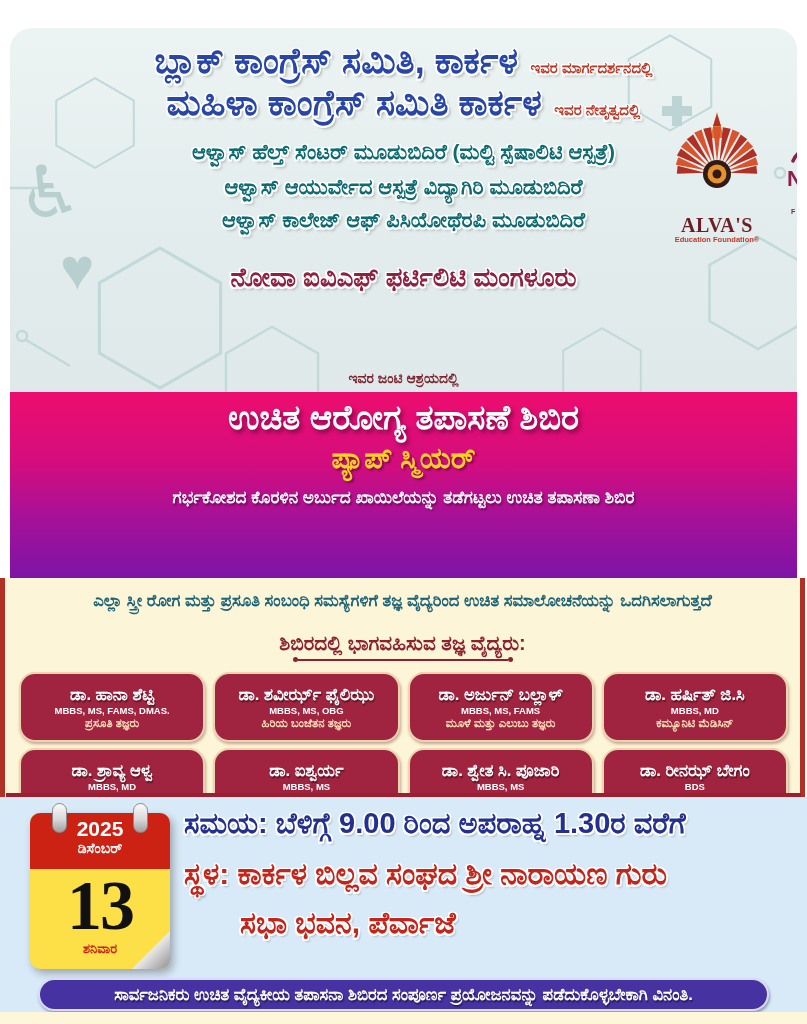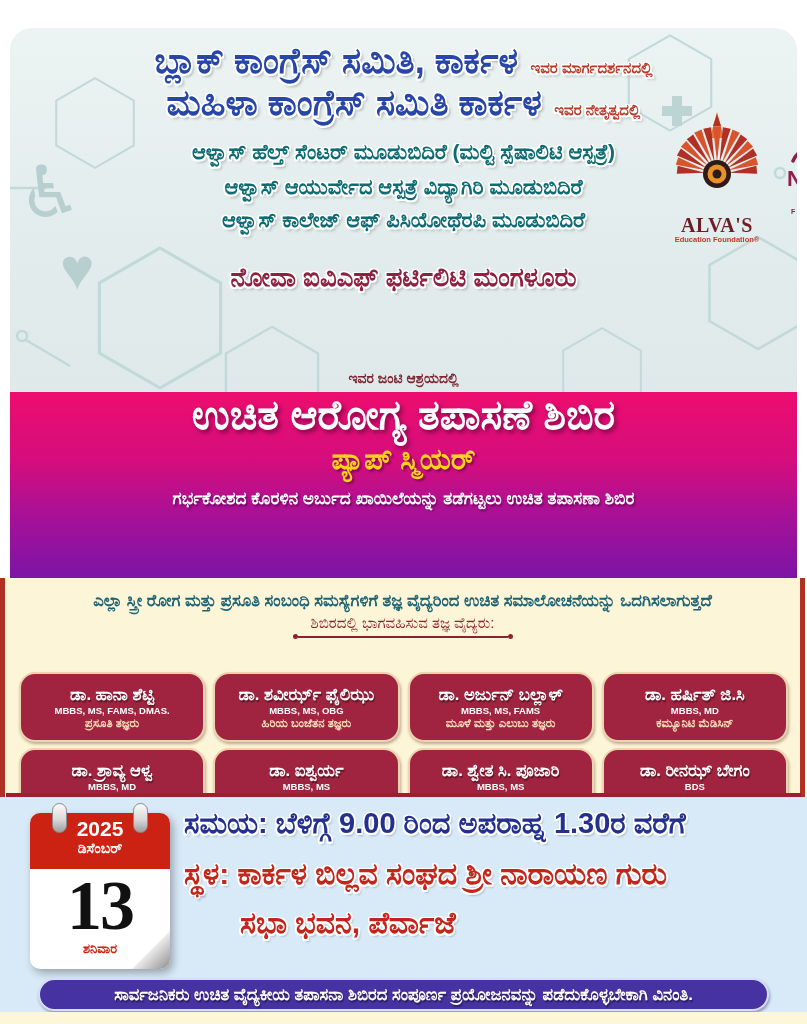--- a/index.html
+++ b/index.html
@@ -32,51 +32,51 @@
   .alvas-sub{font-size:7.5px;color:#c0392b;font-weight:bold;margin-top:-2px;}
   .nova-word{font-size:22px;font-weight:bold;color:#8c1f4b;letter-spacing:1px;line-height:.9;}
   .ivf-word{font-size:20px;font-weight:bold;color:#8c1f4b;letter-spacing:2px;line-height:1;}
   .fert-word{font-size:7px;font-weight:bold;color:#8c1f4b;letter-spacing:2.5px;}
   
   .grad-sec{
     position:absolute;left:10px;top:392px;width:787px;height:186px;
     background:linear-gradient(180deg,#ed0d6e 0%,#d40d7e 38%,#a51198 68%,#7d14a6 100%);
     text-align:center;color:#fff;
   }
-  .camp-title{font-size:41px;font-weight:bold;text-shadow:2.5px 3px 4px rgba(60,0,40,.55);}
+  .camp-title{font-size:34px;font-weight:bold;padding-top:6px;text-shadow:2.5px 3px 4px rgba(60,0,40,.55);}
   .camp-sub{font-size:29px;font-weight:bold;color:#ffd21f;margin-top:4px;text-shadow:2px 2px 2px rgba(90,0,60,.6);}
   .camp-purpose{font-size:17px;font-weight:bold;margin-top:12px;text-shadow:1.5px 1.5px 2px rgba(60,0,60,.55);}
   .camp-services{font-size:15.5px;font-weight:bold;margin-top:6px;line-height:1.65;text-shadow:1.5px 1.5px 2px rgba(60,0,60,.55);}
   
   .cream-sec{
     position:absolute;left:0;top:578px;width:805px;height:222px;background:#fdf5d7;
     border-left:5px solid #b03026;border-right:5px solid #b03026;box-sizing:border-box;text-align:center;
   }
   .consult-note{font-size:16.5px;font-weight:bold;color:#1c6376;margin-top:13px;}
-  .doc-heading{font-size:15px;font-weight:normal;color:#8c2130;margin-top:4px;}
+  .doc-heading{font-size:20px;font-weight:bold;color:#8c2130;margin-top:22px;}
   .heading-rule{display:flex;align-items:center;justify-content:center;gap:0;margin-top:2px;}
   .heading-rule .dot{width:5px;height:5px;border-radius:50%;background:#8c2130;}
   .heading-rule .bar{width:210px;height:2px;background:#8c2130;}
   .doc-grid{
     position:absolute;left:14px;right:12px;top:94px;
     display:grid;grid-template-columns:repeat(4,1fr);gap:6px 8px;
   }
   .doc-card{
     background:#a02440;border:2px solid #edd3ae;border-radius:16px;height:64px;
     display:flex;flex-direction:column;justify-content:center;align-items:center;
     box-shadow:1px 2px 3px rgba(80,20,30,.35);padding:1px 2px;overflow:hidden;
   }
   .doc-name{color:#fff;font-size:16.5px;font-weight:bold;white-space:nowrap;text-shadow:1px 1.5px 1px rgba(0,0,0,.4);}
   .doc-quals{color:#fff;font-size:9.5px;font-weight:bold;margin-top:1px;}
   .doc-spec{color:#ffe3bd;font-size:11.5px;font-weight:bold;margin-top:1px;white-space:nowrap;}
   .maroon-rule{position:absolute;left:6px;right:6px;top:793px;height:4px;background:#9b1f2e;}
   
   .blue-sec{position:absolute;left:0;top:797px;width:807px;height:215px;background:#d8e9f7;}
   .calendar{
-    position:absolute;left:30px;top:16px;width:140px;height:156px;background:#ffffff;border-radius:10px;
+    position:absolute;left:30px;top:16px;width:140px;height:156px;background:#fde047;border-radius:10px;
     box-shadow:3px 4px 8px rgba(0,0,0,.3);text-align:center;
   }
   .cal-head{background:#cc2214;border-radius:10px 10px 0 0;height:56px;color:#fff;padding-top:4px;box-sizing:border-box;}
   .cal-year{font-size:21px;font-weight:bold;line-height:1.1;}
   .cal-month{font-size:14px;font-weight:bold;line-height:1.2;}
   .cal-pin{
     position:absolute;top:-10px;width:15px;height:30px;border-radius:8px;
     background:linear-gradient(180deg,#fafafa 0%,#d9d9d9 55%,#9f9f9f 100%);border:1px solid #8a8a8a;box-sizing:border-box;
   }
   .cal-day{font-family:"Liberation Serif","DejaVu Serif",serif;font-size:70px;font-weight:bold;color:#111;line-height:1.0;margin-top:2px;letter-spacing:-2px;}

